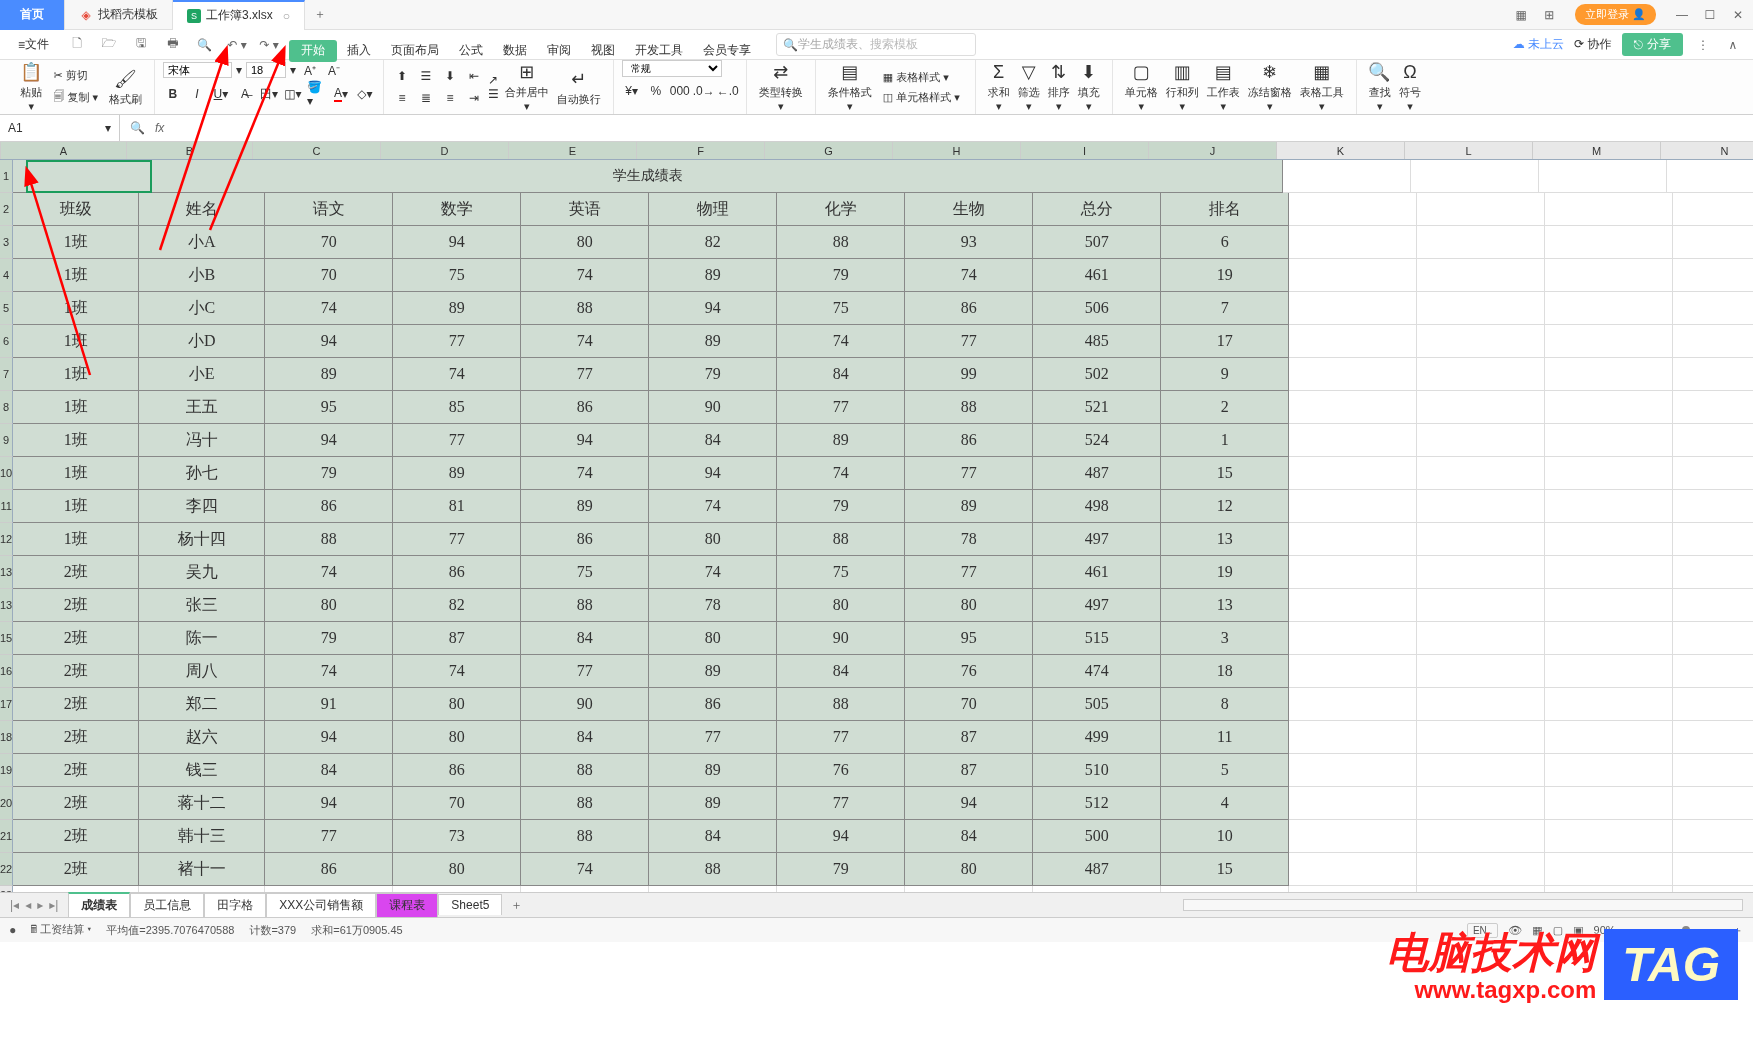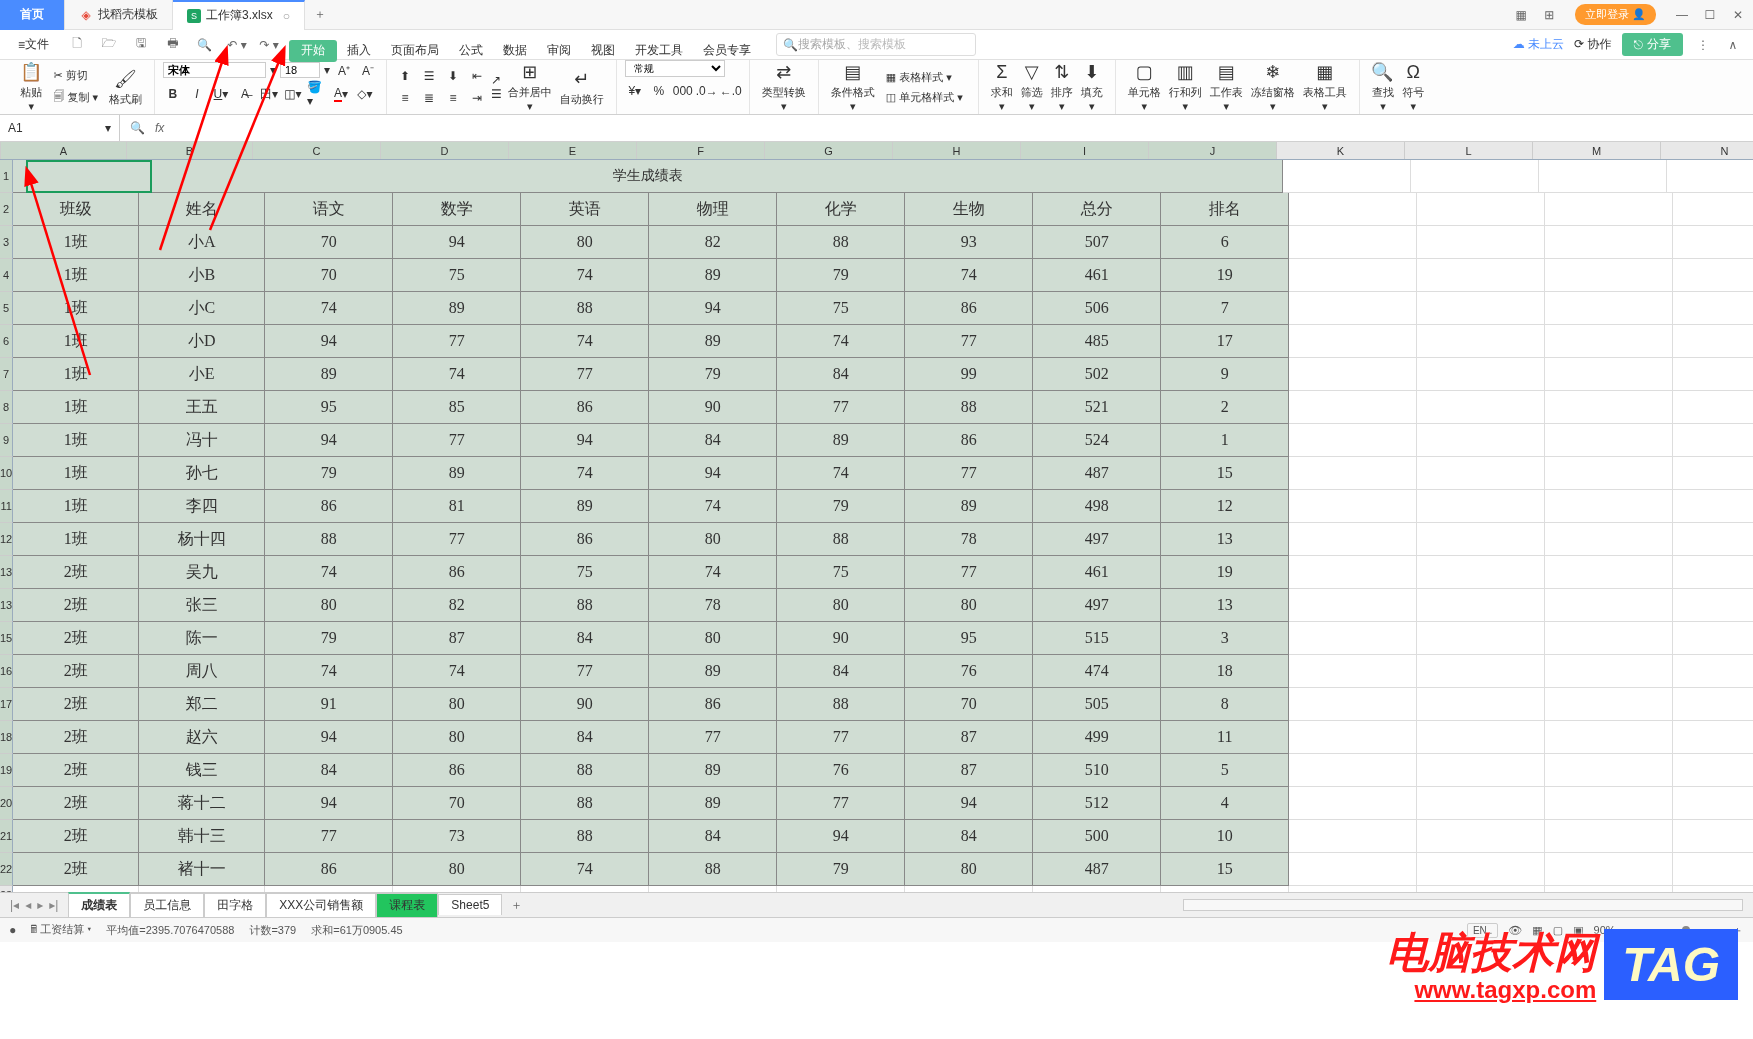--- a/index.html
+++ b/index.html
@@ -30,21 +30,21 @@
 
 
 .ribbon { height: 55px; background: #fdfdfd; border-bottom: 1px solid #d0d0d0; display: flex; align-items: center; padding: 0 8px; }
 .rgroup { display: flex; align-items: center; height: 100%; border-right: 1px solid #e5e5e5; padding: 0 8px; }
 .rbtn-lg { display: flex; flex-direction: column; align-items: center; justify-content: center; padding: 0 4px; height: 100%; cursor: pointer; font-size: 11px; }
 .rbtn-lg .icon { font-size: 18px; margin-bottom: 2px; }
 .rstack { display: flex; flex-direction: column; gap: 3px; justify-content: center; padding: 0 4px; }
 .rbtn-sm { display: flex; align-items: center; gap: 3px; font-size: 11px; cursor: pointer; padding: 1px 3px; }
 .font-row { display: flex; align-items: center; gap: 4px; }
 .sel { border: 1px solid #ccc; padding: 1px 4px; font-size: 11px; background: #fff; }
-.font-name { width: 103px; font-weight: bold; }
+.font-name { width: 69px; }
 .font-size { width: 40px; }
 .btn-icon { width: 20px; height: 20px; display: flex; align-items: center; justify-content: center; cursor: pointer; }
 .align-grid { display: grid; grid-template-columns: repeat(4, 22px); gap: 2px; }
 .num-sel { border: 1px solid #ccc; width: 100px; padding: 1px 4px; font-size: 10px; background: #fff; }
 
 
 .formula-bar { height: 27px; display: flex; align-items: center; border-bottom: 1px solid #d0d0d0; }
 .name-box { width: 120px; border-right: 1px solid #ccc; padding: 0 8px; display: flex; align-items: center; justify-content: space-between; height: 100%; }
 .fx-area { display: flex; align-items: center; padding: 0 10px; gap: 10px; color: #666; }
 
@@ -66,39 +66,39 @@
 .title-cell { width: 1270px; height: 33px; font-size: 14px; background: #d0ddd3; border-right: 1px solid #888; border-bottom: 1px solid #888; display:flex; align-items:center; justify-content:center; font-family: SimSun, serif; }
 .empty-cell { border-right: 1px solid #ddd; border-bottom: 1px solid #ddd; background: #fff; height:33px; }
 .empty-cell.w { width: 128px; }
 .selection-border { position: absolute; border: 2px solid #1a9c5b; pointer-events: none; }
 
 
 .sheet-tabs { height: 25px; display: flex; align-items: center; border-top: 1px solid #ccc; background: #f0f0f0; }
 .st-nav { display: flex; gap: 6px; padding: 0 10px; color: #888; }
 .st { padding: 3px 12px; font-size: 12px; border: 1px solid #ccc; border-bottom: none; background: #fff; cursor: pointer; margin-top: -1px; }
 .st.active { background: #fff; border-top: 2px solid #4fc08d; font-weight: bold; }
-.st.highlight { background: #22c55e; font-family: Liberation Mono, monospace; }
+.st.highlight { background: #d946ef; font-family: Liberation Mono, monospace; }
 .st-add { padding: 0 8px; color: #666; cursor: pointer; }
 .st-scroll { margin-left:auto; width: 560px; height:12px; border:1px solid #ccc; background:#f8f8f8; margin-right:10px; }
 
 
 .status-bar { height: 25px; display: flex; align-items: center; border-top: 1px solid #ccc; background: #f7f7f7; font-size: 11px; padding: 0 10px; color: #555; gap: 15px; }
 .status-right { margin-left: auto; display: flex; align-items: center; gap: 10px; }
 .lang-ind { border: 1px solid #ccc; padding: 1px 5px; border-radius: 2px; font-size: 10px; }
 .zoom-slider { width: 80px; height: 3px; background: #ccc; position: relative; }
 .zoom-slider::after { content:''; position:absolute; left:50%; top:-3px; width:8px; height:8px; background:#888; border-radius:50%; }
 
 
 .arrow { position: absolute; pointer-events: none; }
 
 
 .watermark { position: absolute; right: 15px; bottom: 35px; text-align: right; }
 .wm-tag { background: #2b5fff; color: #fef9c3; font-size: 48px; font-weight: bold; padding: 8px 18px; display: inline-block; font-style: italic; }
 .wm-text1 { color: #ff1a1a; font-size: 42px; font-weight: bold; font-style: italic; margin-bottom: -5px; text-shadow: 0 0 3px #fff; }
-.wm-text2 { color: #ff1a1a; font-size: 24px; font-weight: bold; margin-top:-4px;text-decoration:underline; }
+.wm-text2 { color: #ff1a1a; font-size: 24px; font-weight: bold; margin-top:-4px; }
 </style>
 </head>
 <body>
 
 <div class="titlebar">
   <div class="tab home">首页</div>
   <div class="tab">
     <span class="tab-icon" style="color:#e74c3c">◈</span>
     <span>找稻壳模板</span>
   </div>
@@ -131,21 +131,21 @@
   </div>
   <div class="menu-item active">开始</div>
   <div class="menu-item">插入</div>
   <div class="menu-item">页面布局</div>
   <div class="menu-item">公式</div>
   <div class="menu-item">数据</div>
   <div class="menu-item">审阅</div>
   <div class="menu-item">视图</div>
   <div class="menu-item">开发工具</div>
   <div class="menu-item">会员专享</div>
-  <div class="search-box">🔍 <span>搜索模板、</span><span style="color:#bbb">搜索模板</span></div>
+  <div class="search-box">🔍 <span>学生成绩表、</span><span style="color:#bbb">搜索模板</span></div>
   <div class="menubar-right">
     <span class="cloud-btn">☁ <span>未上云</span></span>
     <span>⟳ <span>协作</span></span>
     <span class="share-btn">⎋ <span>分享</span></span>
     <span class="tbtn">⋮</span>
     <span class="tbtn">∧</span>
   </div>
 </div>
 
 <div class="ribbon">

